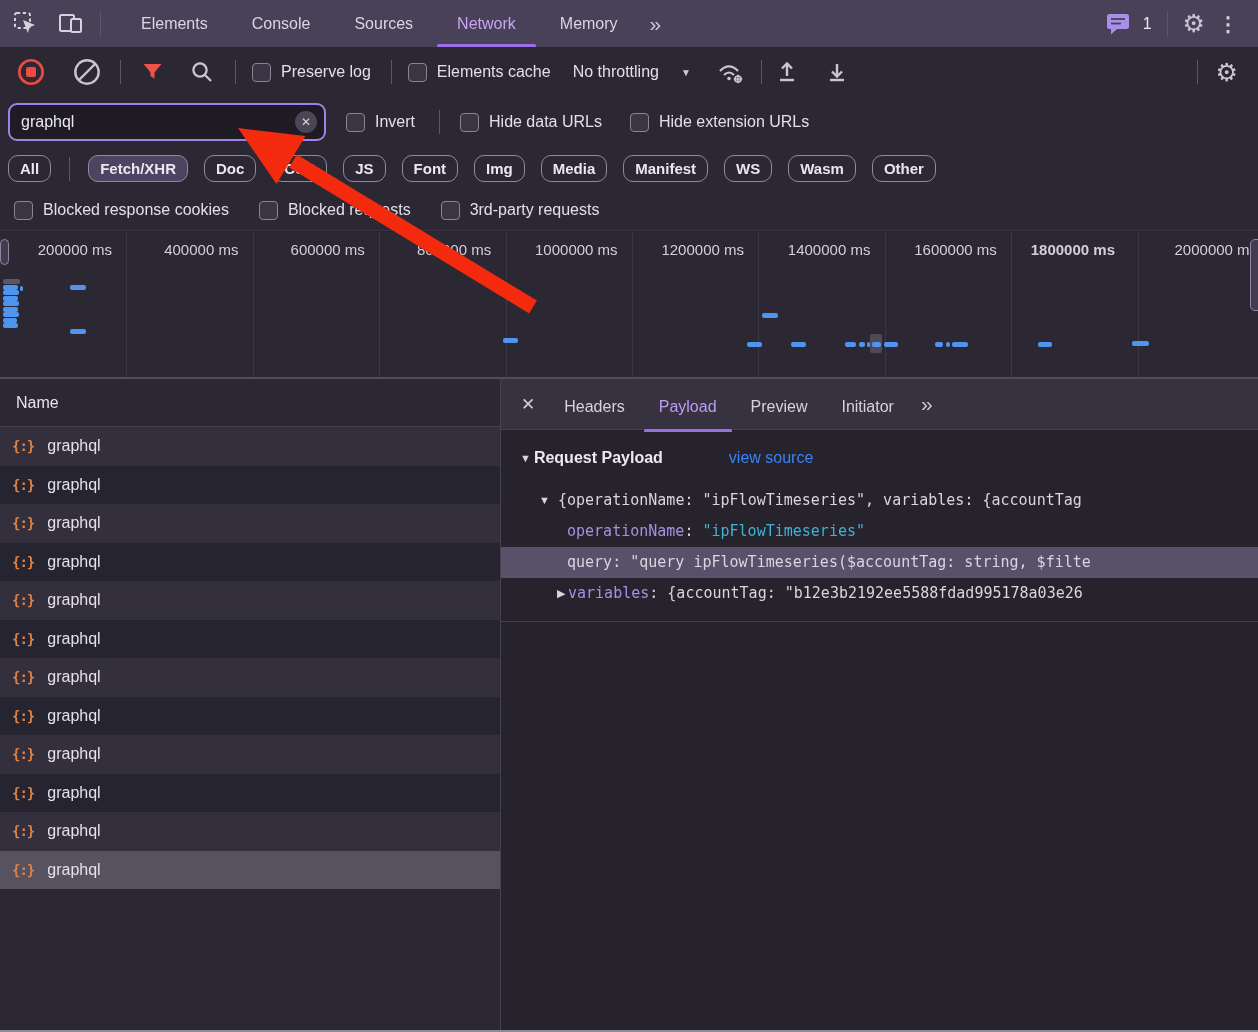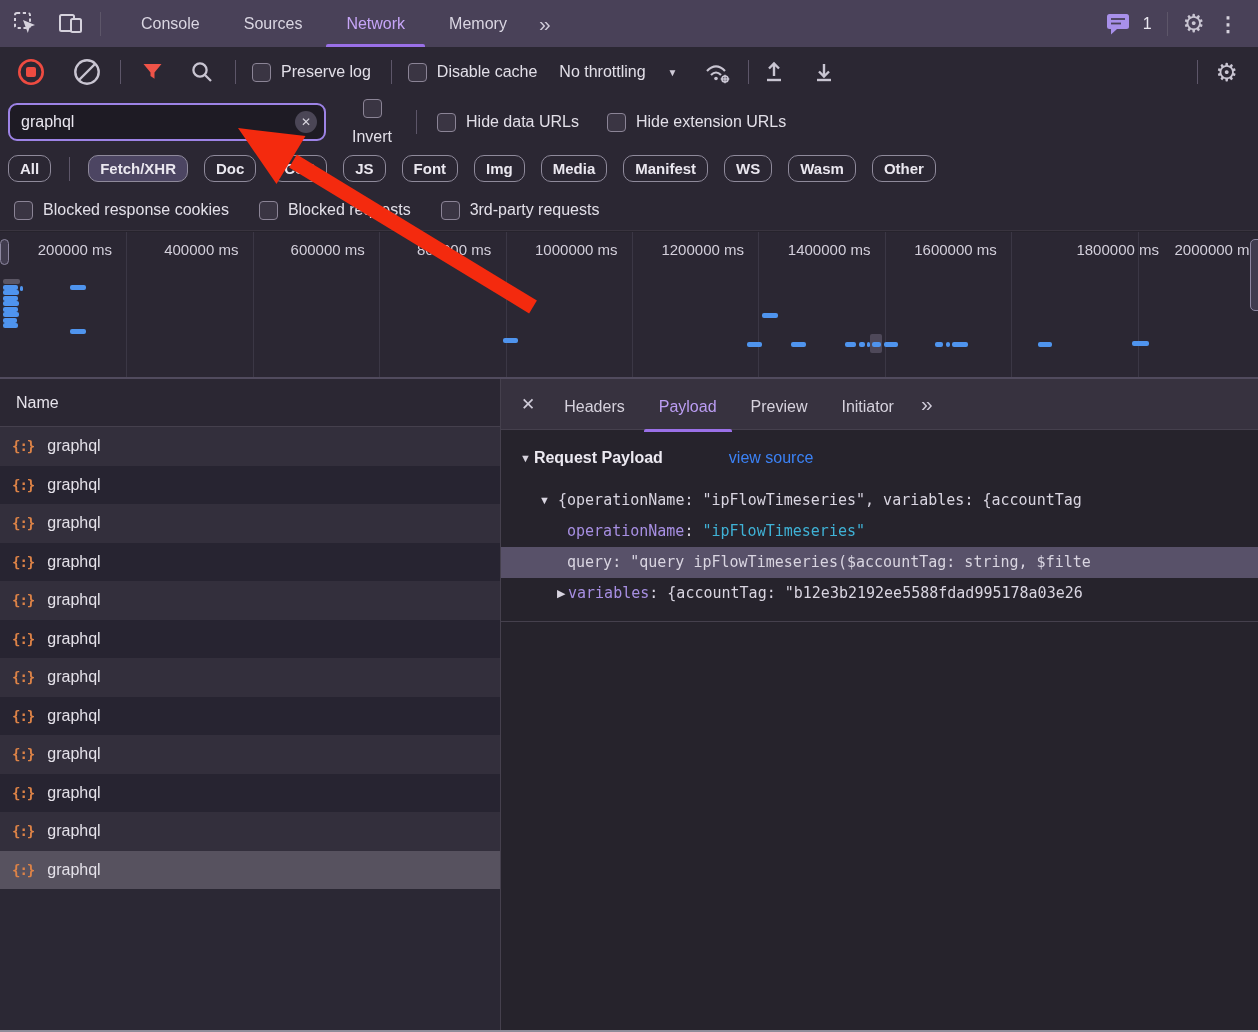--- a/index.html
+++ b/index.html
@@ -87,20 +87,21 @@
       </svg>
   </span>
   <span class="tb-icon" style="margin-left:12px;">
     <svg width="27" height="25" viewBox="0 0 27 25">
         <rect x="2" y="4" width="14" height="16" rx="1.5" fill="none" stroke="#d6d2dd" stroke-width="2"></rect>
         <rect x="13" y="8" width="10" height="13" rx="1.5" fill="#494158" stroke="#d6d2dd" stroke-width="2"></rect>
       </svg>
   </span>
   <span class="vdiv" style="margin-left:12px;"></span>
   <div class="tabs">
+      <div class="tab">Elements</div>
       <div class="tab">Console</div>
       <div class="tab">Sources</div>
       <div class="tab sel">Network<div class="tab-underline"></div></div>
       <div class="tab">Memory</div>
     </div>
   <span class="more-glyph">»</span>
   <div class="badge-wrap" style="margin-right:14px;">
     <span class="tb-icon">
       <svg width="25" height="22" viewBox="0 0 25 22">
           <rect x="1" y="1" width="22" height="15" rx="2.5" fill="#a890ea"></rect>
@@ -142,21 +143,21 @@
       </svg>
   </span>
   <span class="vdiv" style="margin-left:16px;"></span>
   <label class="check" style="margin-left:16px;">
     <span class="cb"></span>
     <span>Preserve log</span>
   </label>
   <span class="vdiv" style="margin-left:20px;"></span>
   <label class="check" style="margin-left:16px;">
     <span class="cb"></span>
-    <span>Disable cache</span>
+    <span>Elements cache</span>
   </label>
   <div class="throt" style="margin-left:22px;">
     <span>No throttling</span>
     <span class="caret">▼</span>
   </div>
   <span class="tb-icon" style="margin-left:22px;">
     <svg width="32" height="26" viewBox="0 0 32 26">
         <path d="M6 12 Q15 3 24 12" fill="none" stroke="#c9c5d2" stroke-width="2.2"></path>
         <path d="M10 16 Q15 11 20 16" fill="none" stroke="#c9c5d2" stroke-width="2.2"></path>
         <circle cx="15" cy="19.5" r="1.8" fill="#c9c5d2"></circle>
@@ -181,21 +182,21 @@
   <span style="flex:1;"></span>
   <span class="vdiv"></span>
   <span class="gear-glyph" style="margin:0 20px 0 18px;">⚙</span>
 </div>
 
 <div class="abs filterrow">
   <div class="finput">
     <span>graphql</span>
     <span class="fclear">✕</span>
   </div>
-  <label class="check" style="margin-left:26px;flex-direction:column;">
+  <label class="check" style="margin-left:20px;">
     <span class="cb"></span>
     <span>Invert</span>
   </label>
   <span class="vdiv" style="margin-left:24px;"></span>
   <label class="check" style="margin-left:20px;">
     <span class="cb"></span>
     <span>Hide data URLs</span>
   </label>
   <label class="check" style="margin-left:28px;">
     <span class="cb"></span>
@@ -247,21 +248,21 @@
     <div class="tl-label" style="left: 379.2px;">800000 ms</div>
     <div class="tl-div" style="left: 632px;"></div>
     <div class="tl-label" style="left: 505.6px;">1000000 ms</div>
     <div class="tl-div" style="left: 758.4px;"></div>
     <div class="tl-label" style="left: 632px;">1200000 ms</div>
     <div class="tl-div" style="left: 884.8px;"></div>
     <div class="tl-label" style="left: 758.4px;">1400000 ms</div>
     <div class="tl-div" style="left: 1011.2px;"></div>
     <div class="tl-label" style="left: 884.8px;">1600000 ms</div>
     <div class="tl-div" style="left: 1137.6px;"></div>
-    <div class="tl-label" style="left: 1047px;">1800000 ms</div>
+    <div class="tl-label" style="left: 1003px; font-weight: bold;">1800000 ms</div>
     <div class="tl-label" style="left: 1137.6px;">2000000 m</div>
     <div class="bar gray" style="left: 3px; top: 47px; width: 17px;"></div>
     <div class="bar" style="left: 3px; top: 53px; width: 15px;"></div>
     <div class="bar" style="left: 3px; top: 58px; width: 16px;"></div>
     <div class="bar" style="left: 3px; top: 64px; width: 15px;"></div>
     <div class="bar" style="left: 3px; top: 69px; width: 16px;"></div>
     <div class="bar" style="left: 3px; top: 75px; width: 15px;"></div>
     <div class="bar" style="left: 3px; top: 80px; width: 16px;"></div>
     <div class="bar" style="left: 3px; top: 86px; width: 14px;"></div>
     <div class="bar" style="left: 3px; top: 91px; width: 15px;"></div>

